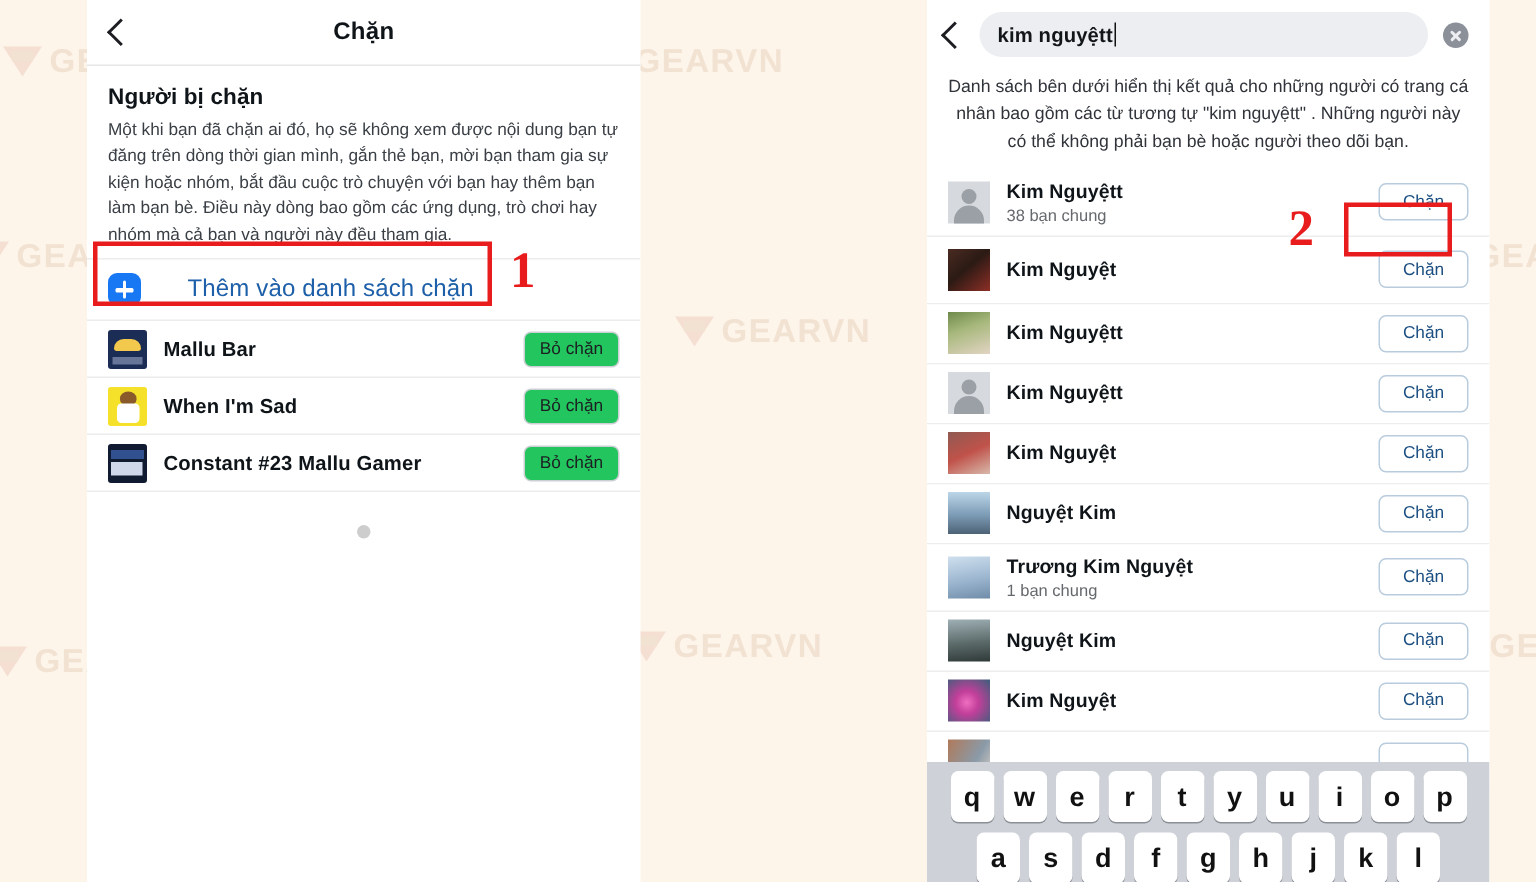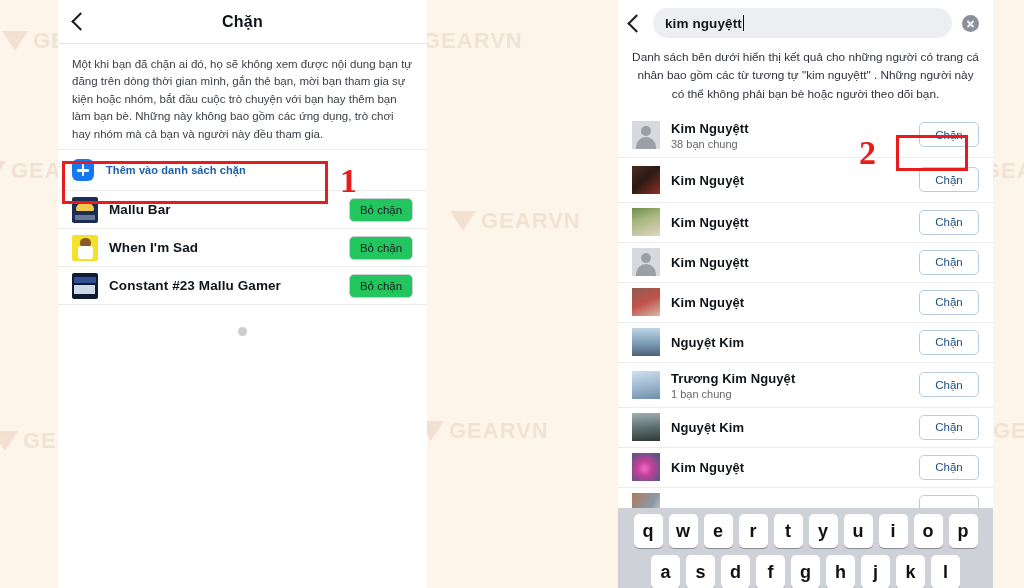--- a/index.html
+++ b/index.html
@@ -118,24 +118,25 @@
   }
   .plus-badge::before, .plus-badge::after {
     content: "";
     position: absolute;
     background: #fff;
     border-radius: 1px;
   }
   .plus-badge::before { left: 5px; top: 10px; width: 12px; height: 2.4px; }
   .plus-badge::after  { top: 5px; left: 10px; height: 12px; width: 2.4px; }
   .add-label {
-    font-size: 11px;
-    font-weight: bold;
+    font-size: 16px;
+    font-weight: normal;
     color: #1d5fa8;
     letter-spacing: .1px;
+    margin-left: 19px;
   }
 
   
   .blocked-row {
     display: flex;
     align-items: center;
     height: 38px;
     padding: 0 14px;
     border-bottom: 1px solid #ececec;
     gap: 11px;
@@ -403,21 +404,22 @@
 </div>
 
 <div class="phone phone-left">
 
   <div class="navbar">
     <div class="back-chevron"></div>
     <div class="nav-title">Chặn</div>
   </div>
 
   <div class="section">
-    <div class="section-desc">Một khi bạn đã chặn ai đó, họ sẽ không xem được nội dung bạn tự đăng trên dòng thời gian mình, gắn thẻ bạn, mời bạn tham gia sự kiện hoặc nhóm, bắt đầu cuộc trò chuyện với bạn hay thêm bạn làm bạn bè. Những này không bao gồm các ứng dụng, trò chơi hay nhóm mà cả bạn và người này đều tham gia.</div>
+    <div class="section-title">Người bị chặn</div>
+    <div class="section-desc">Một khi bạn đã chặn ai đó, họ sẽ không xem được nội dung bạn tự đăng trên dòng thời gian mình, gắn thẻ bạn, mời bạn tham gia sự kiện hoặc nhóm, bắt đầu cuộc trò chuyện với bạn hay thêm bạn làm bạn bè. Điều này dòng bao gồm các ứng dụng, trò chơi hay nhóm mà cả bạn và người này đều tham gia.</div>
   </div>
 
   <div class="add-row">
     <span class="plus-badge"></span>
     <span class="add-label">Thêm vào danh sách chặn</span>
   </div>
 
   <div class="blocked-row">
     <span class="thumb thumb-a"></span>
     <span class="blocked-name">Mallu Bar</span>

